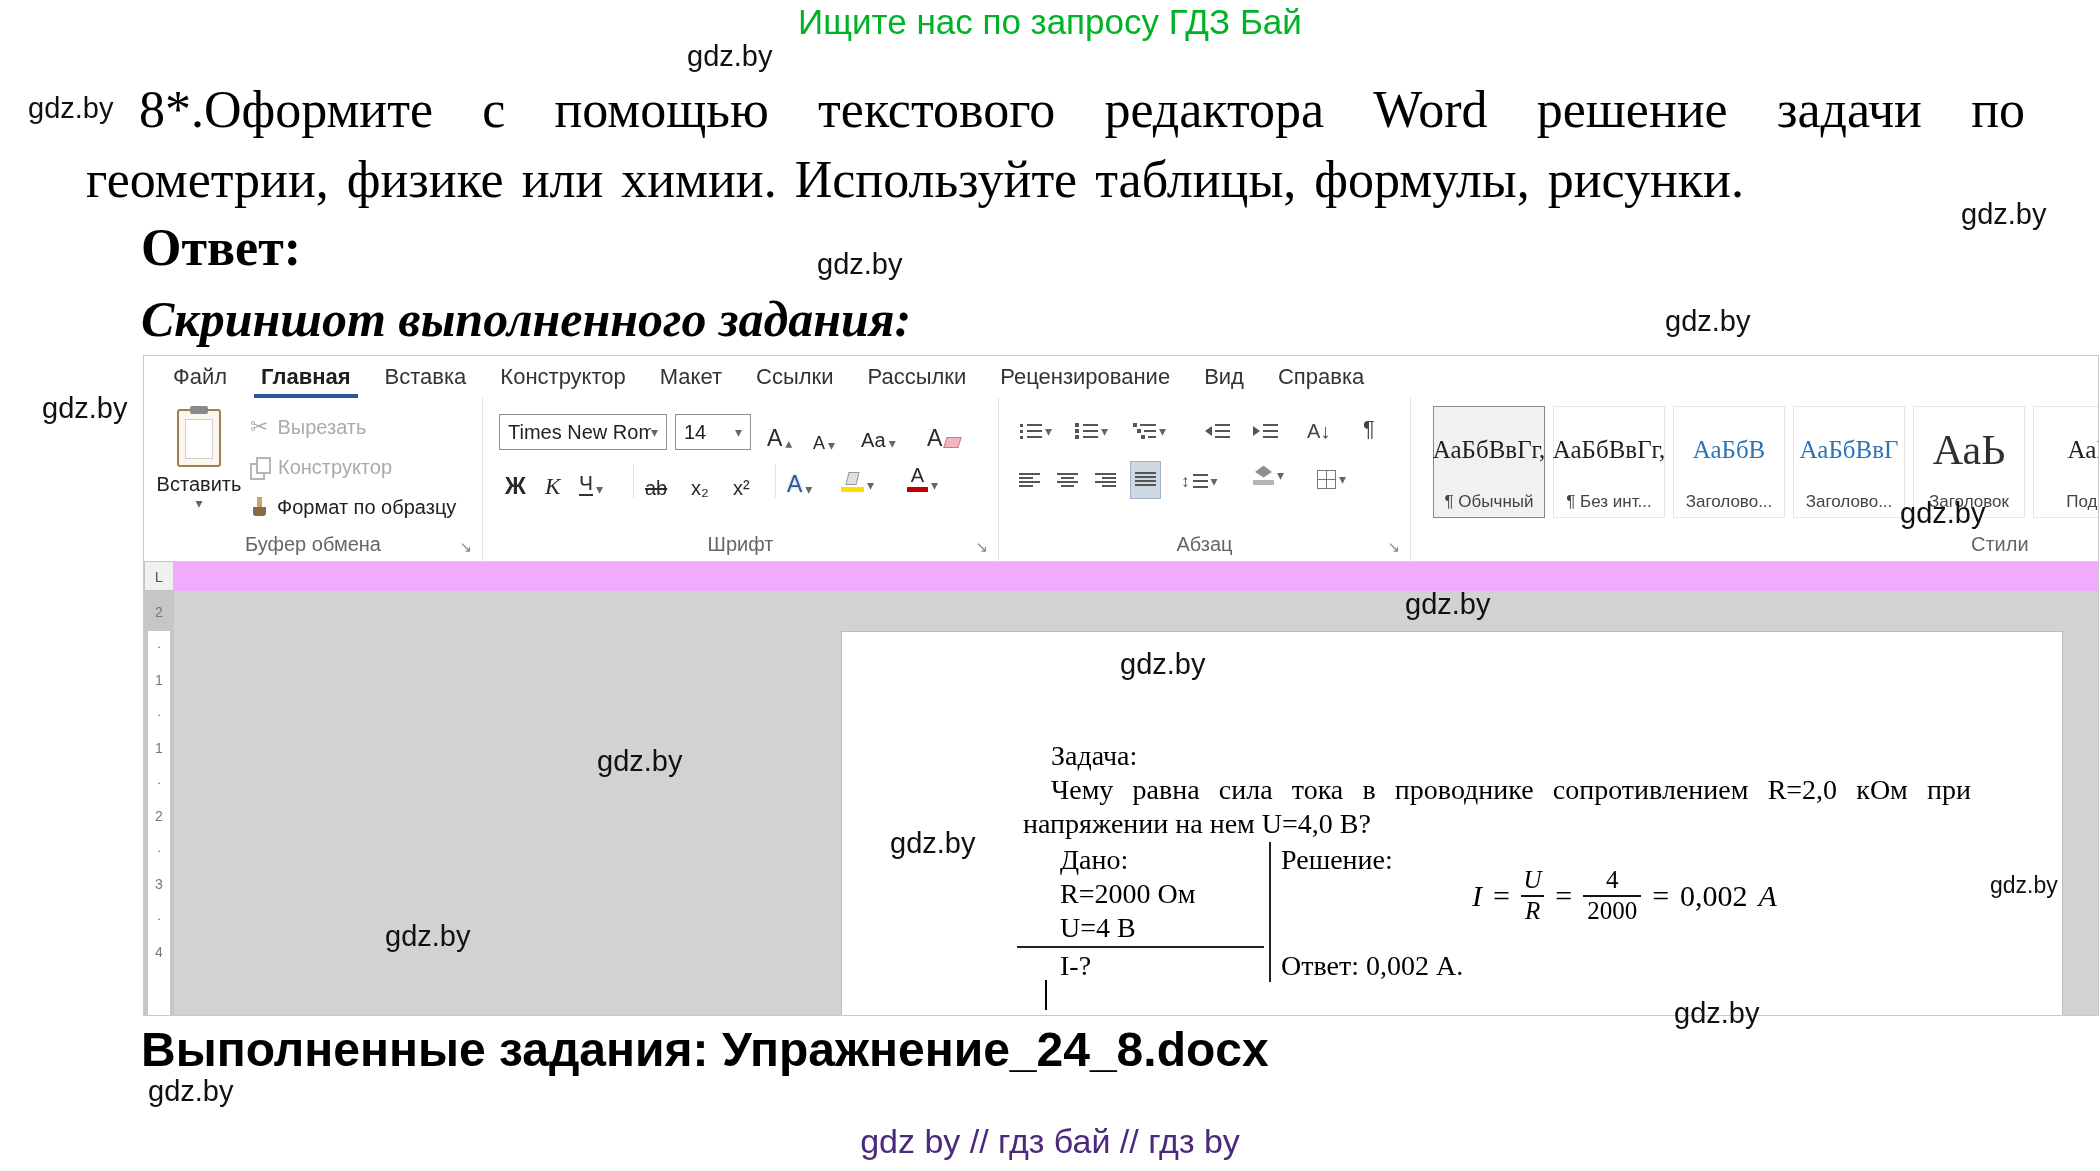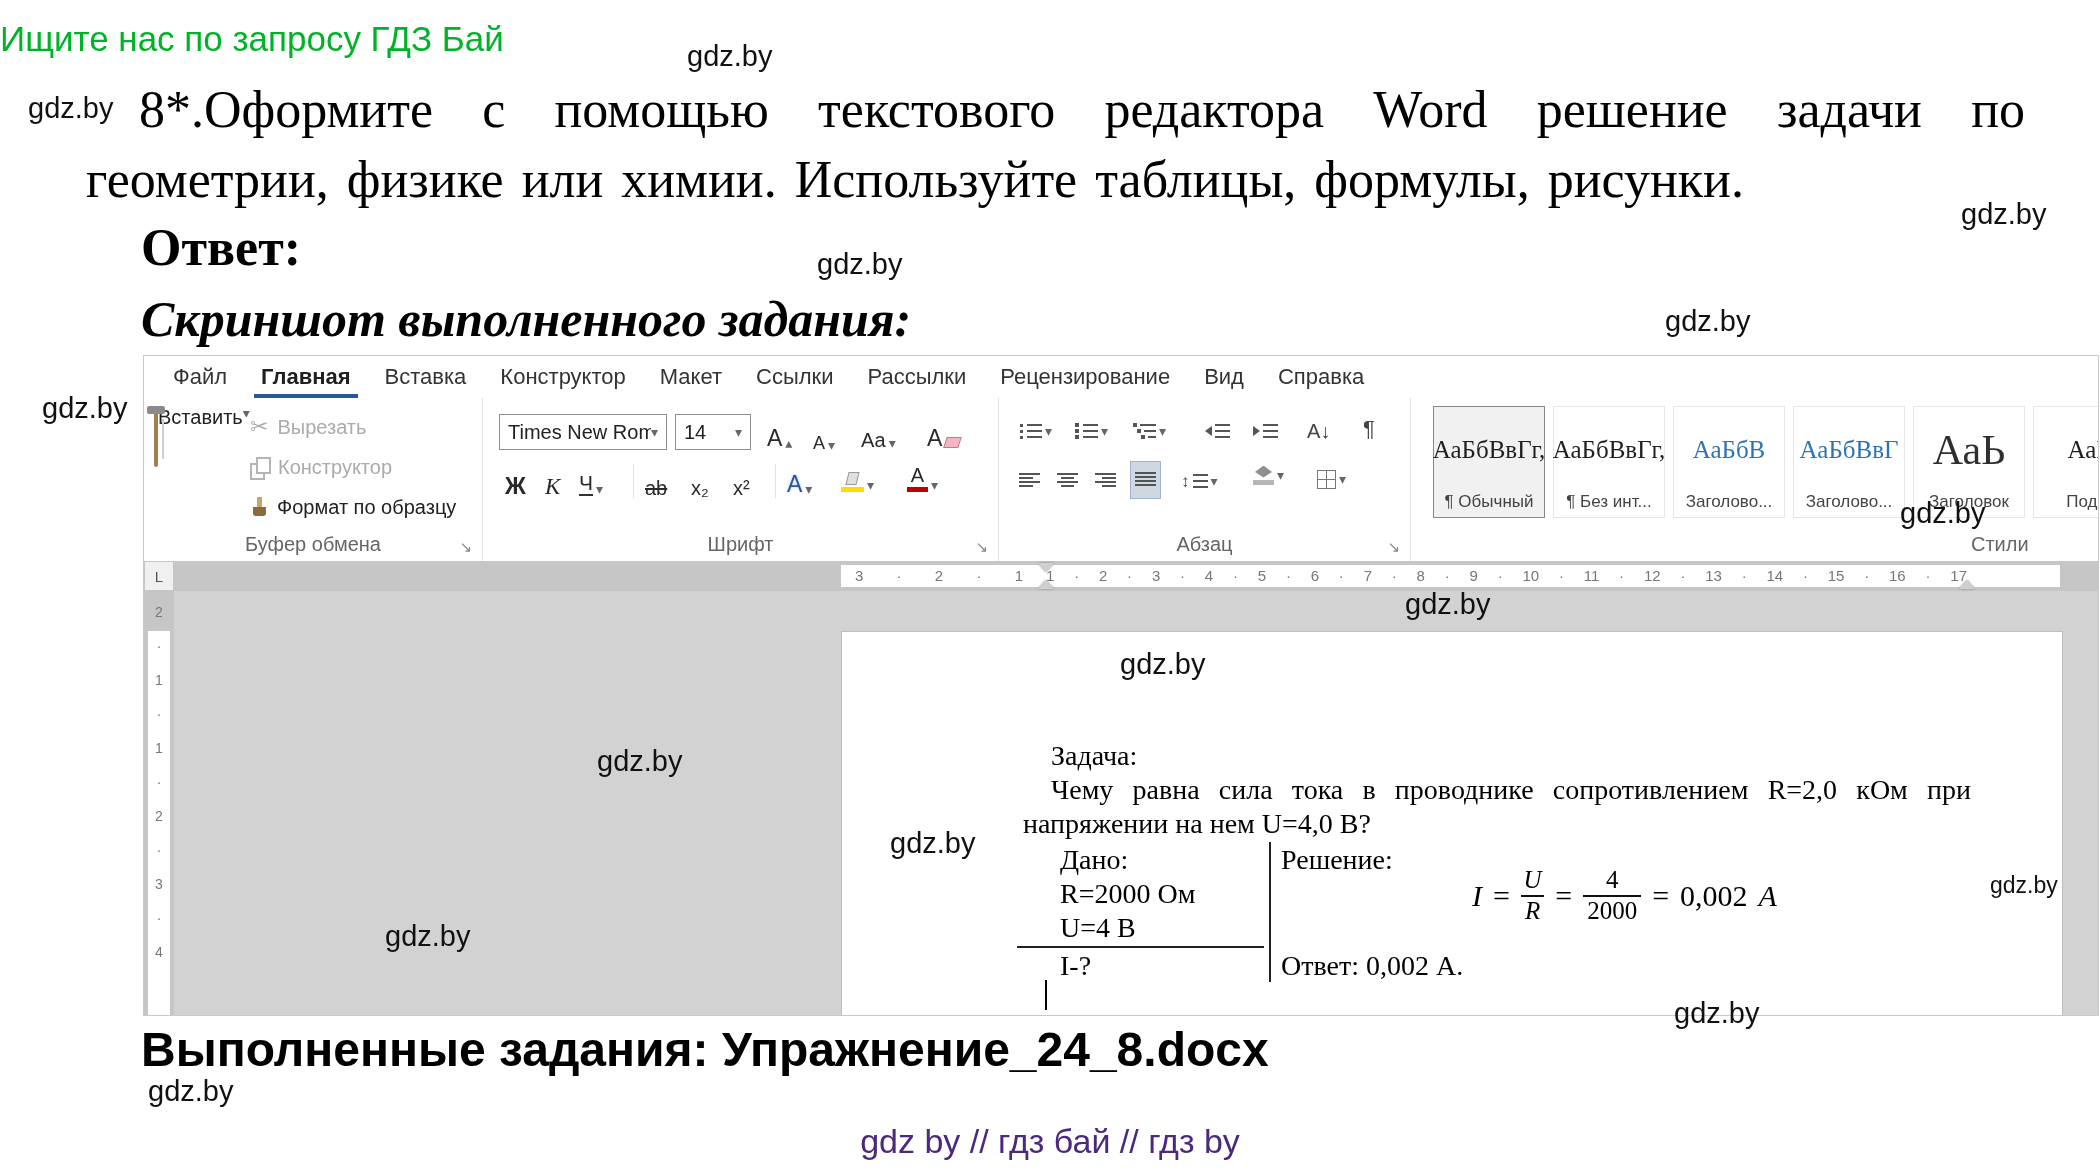--- a/index.html
+++ b/index.html
@@ -1,20 +1,20 @@
 <!DOCTYPE html>
 <html style="--green: #00b227; --purple: #4b2a7d; --word_blue: #2b579a; --heading_blue: #2e74b5; --highlight_yellow: #ffdd00; --font_red: #c00000;"><head>
 <meta charset="utf-8">
 <style>
   html,body{margin:0;padding:0}
   body{width:2100px;height:1171px;position:relative;background:#fff;
        font-family:"Liberation Sans",sans-serif;overflow:hidden}
 
   
-  .banner{position:absolute;left:0;right:0;top:19px;
+  .banner{position:absolute;left:0;right:0;top:2px;text-align:center;
           font-size:35px;color:var(--green,#00b227)}
   .wm{position:absolute;font-size:29px;color:#111;z-index:30;white-space:nowrap}
   .wm.small{font-size:23px}
   .task-line{position:absolute;font-family:"Liberation Serif",serif;font-size:52px;color:#000}
   #task1{left:139px;top:80px;width:1886px;text-align:justify;text-align-last:justify}
   #task2{left:86px;top:150px;white-space:nowrap;word-spacing:5px}
   .answer-label{position:absolute;left:141px;top:218px;font-family:"Liberation Serif",serif;
                 font-weight:bold;font-size:52px;color:#000000}
   .screenshot-label{position:absolute;left:141px;top:290px;font-family:"Liberation Serif",serif;
                 font-weight:bold;font-style:italic;font-size:50px;color:#000}
@@ -39,21 +39,21 @@
   #g-clip{left:0;width:339px}
   #g-font{left:339px;width:516px}
   #g-par{left:855px;width:412px}
   #g-styles{left:1267px;width:689px;border-right:none}
   .glabel{position:absolute;bottom:5px;left:0;right:0;text-align:center;font-size:20px;color:#666}
   #g-styles .glabel{left:560px;right:auto;width:200px;text-align:left}
   .launcher{position:absolute;bottom:7px;right:10px;font-size:15px;color:#888;line-height:1}
 
   
   .paste-btn{position:absolute;left:10px;top:8px;width:90px;height:128px;display:flex;
-        flex-direction:row;align-items:flex-start;font-size:20px;color:#222}
+        flex-direction:column;align-items:center;font-size:20px;color:#222}
   .clip-icon{width:40px;height:54px;border:2px solid #a08050;border-radius:3px;background:#fbf6ee;
         position:relative;margin:3px 0 6px}
   .clip-icon::before{content:"";position:absolute;top:-5px;left:50%;transform:translateX(-50%);
         width:18px;height:8px;background:#8a8a8a;border-radius:2px}
   .clip-icon::after{content:"";position:absolute;left:6px;right:6px;top:8px;bottom:6px;
         background:#fff;border:1px solid #cfcfcf}
   .dd{font-size:14px;color:#666;line-height:1}
   .sbtn{position:absolute;display:flex;align-items:center;gap:9px;font-size:20px;color:#222;height:30px}
   .sbtn.disabled{color:#ababab}
   .scissors{font-size:22px;color:#ababab}
@@ -431,29 +431,20 @@
             <span class="slabel">Под...</span>
           </div>
         </div>
         <div class="glabel">Стили</div>
       </div>
     </div>
 
     <div class="corner">
       <span>L</span>
     </div>
-    <div class="h-ruler">
-      <div class="h-band">
-        <div class="rmargin">3 · 2 · 1</div>
-        <div class="rmain">1 · 2 · 3 · 4 · 5 · 6 · 7 · 8 · 9 · 10 · 11 · 12 · 13 · 14 · 15 · 16 · 17</div>
-        <span class="mk mk-first" style="left:197px"></span>
-        <span class="mk mk-hang" style="left:197px"></span>
-        <span class="mk mk-hang" style="left:1118px"></span>
-      </div>
-    </div>
     <div class="v-ruler">
       <div class="v-band"></div>
       <div class="v-nums">2 · 1 · 1 · 2 · 3 · 4</div>
     </div>
 
     <div class="doc-area">
       <div class="page">
         <div class="dtext" style="left:209px;top:108px">Задача:</div>
         <div class="dtext" id="p1" style="left:209px;top:142px">Чему равна сила тока в проводнике сопротивлением R=2,0 кОм при</div>
         <div class="dtext" style="left:181px;top:176px">напряжении на нем U=4,0 В?</div>

